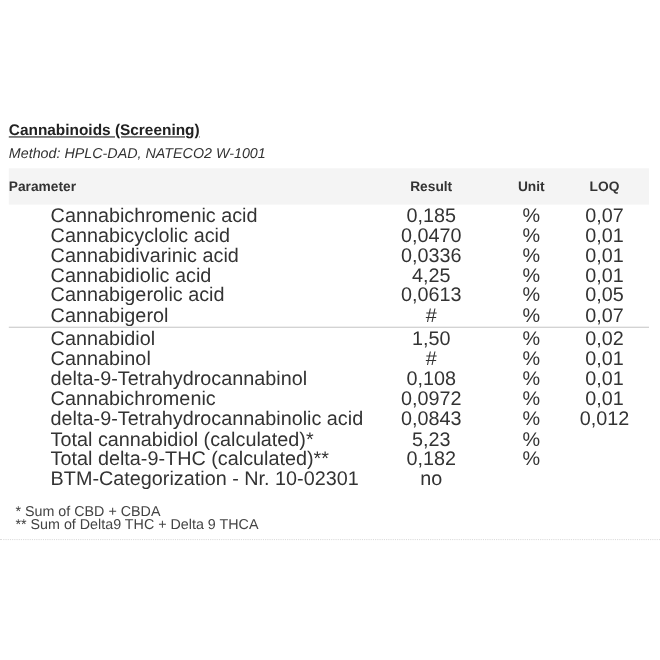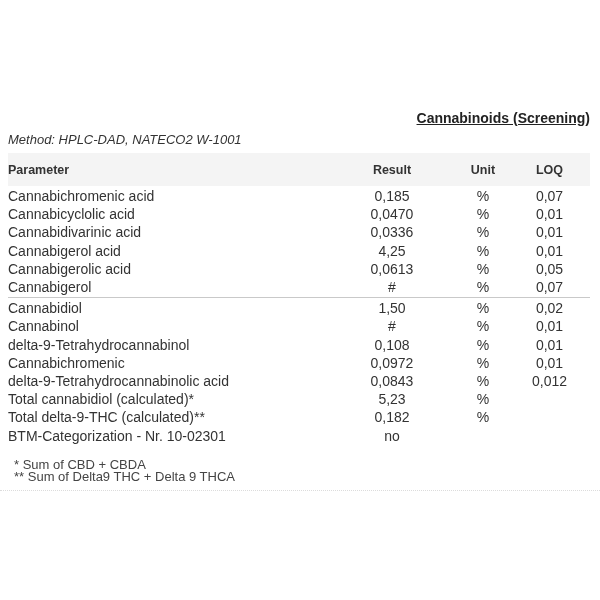--- a/index.html
+++ b/index.html
@@ -19,21 +19,20 @@
     margin-left:8px;
     width:582px;
   }
   .title{
     margin:110px 0 0 0;
     font-size:14px;
     line-height:16px;
     font-weight:bold;
     text-decoration:underline;
     color:#222222;
-    text-align:right;
   }
   .method{
     margin:6px 0 0 0;
     font-size:13px;
     line-height:16px;
     font-style:italic;
   }
   .grid-row{
     display:grid;
     grid-template-columns:1fr 120px 62px 76px;
@@ -44,21 +43,22 @@
     height:33px;
     background:var(--header-bg);
     font-weight:bold;
     font-size:12.5px;
   }
   .tbody{
     margin-top:1px;
   }
   .row{
     height:18.2px;
-    font-size:14px;
+    font-size:18px;
+    margin-left:38px;
   }
   .cell{white-space:nowrap;overflow:hidden;}
   .c-param{text-align:left;}
   .c-result{text-align:center;}
   .c-unit{text-align:center;}
   .c-loq{text-align:center;padding-right:5px;}
   .group-divider{
     border-top:1px solid var(--divider);
     height:0;
     margin:1px 0 1px 0;
@@ -106,21 +106,21 @@
         <div class="cell c-unit">%</div>
         <div class="cell c-loq">0,01</div>
       </div>
       <div class="grid-row row">
         <div class="cell c-param">Cannabidivarinic acid</div>
         <div class="cell c-result">0,0336</div>
         <div class="cell c-unit">%</div>
         <div class="cell c-loq">0,01</div>
       </div>
       <div class="grid-row row">
-        <div class="cell c-param">Cannabigerol acid</div>
+        <div class="cell c-param">Cannabidiolic acid</div>
         <div class="cell c-result">4,25</div>
         <div class="cell c-unit">%</div>
         <div class="cell c-loq">0,01</div>
       </div>
       <div class="grid-row row">
         <div class="cell c-param">Cannabigerolic acid</div>
         <div class="cell c-result">0,0613</div>
         <div class="cell c-unit">%</div>
         <div class="cell c-loq">0,05</div>
       </div>

